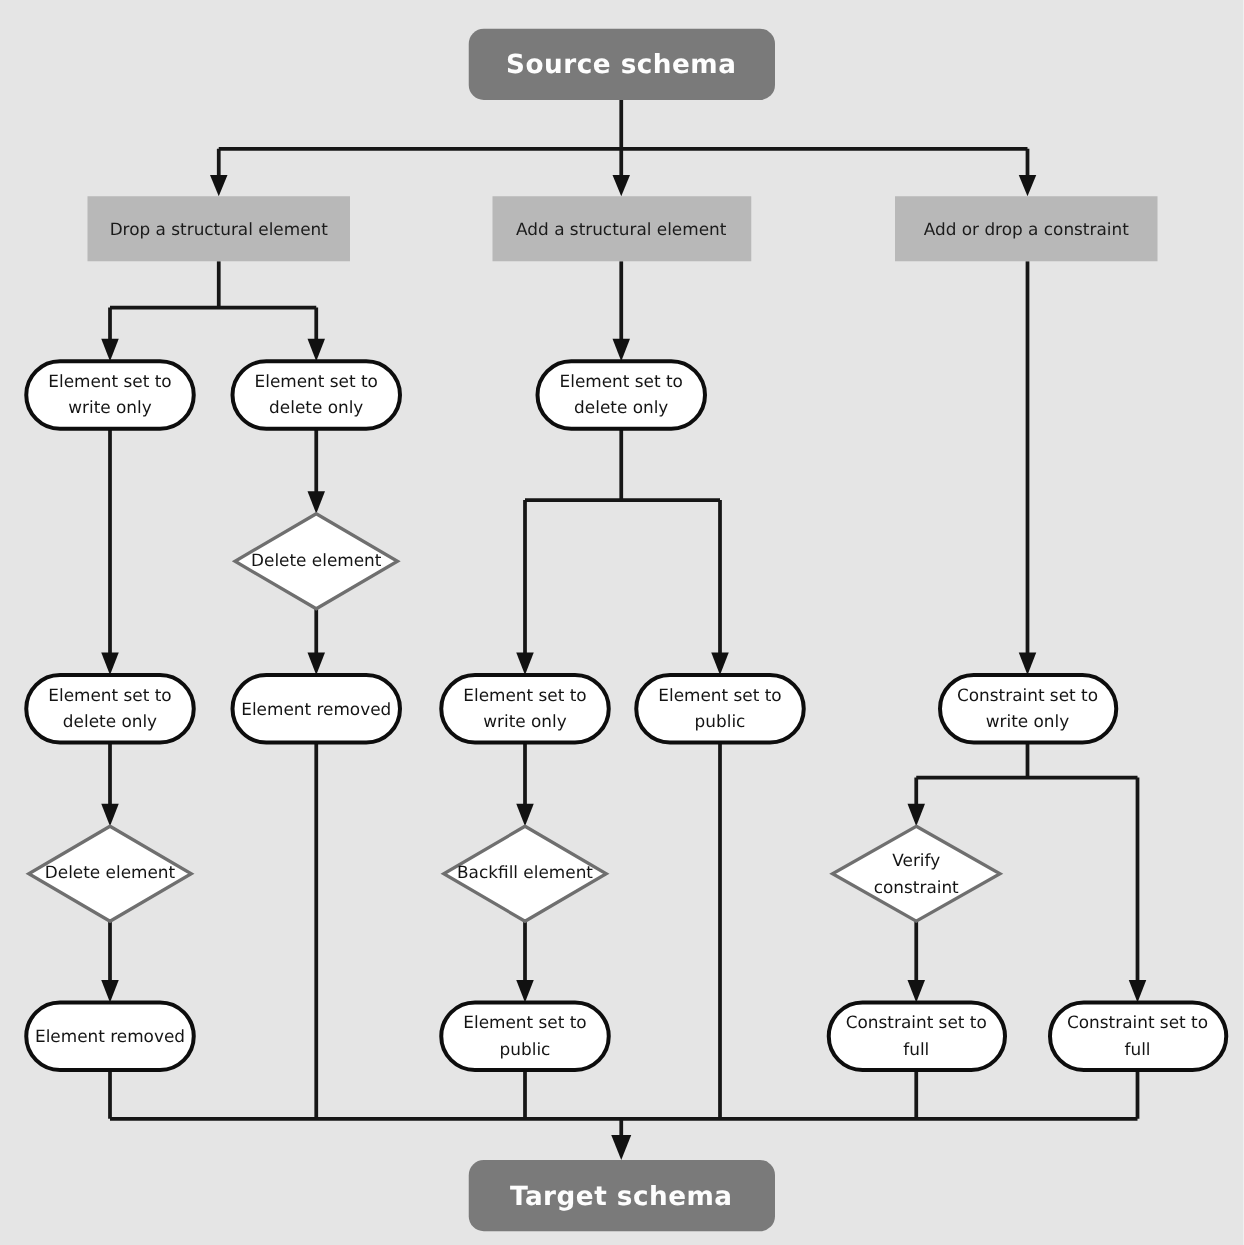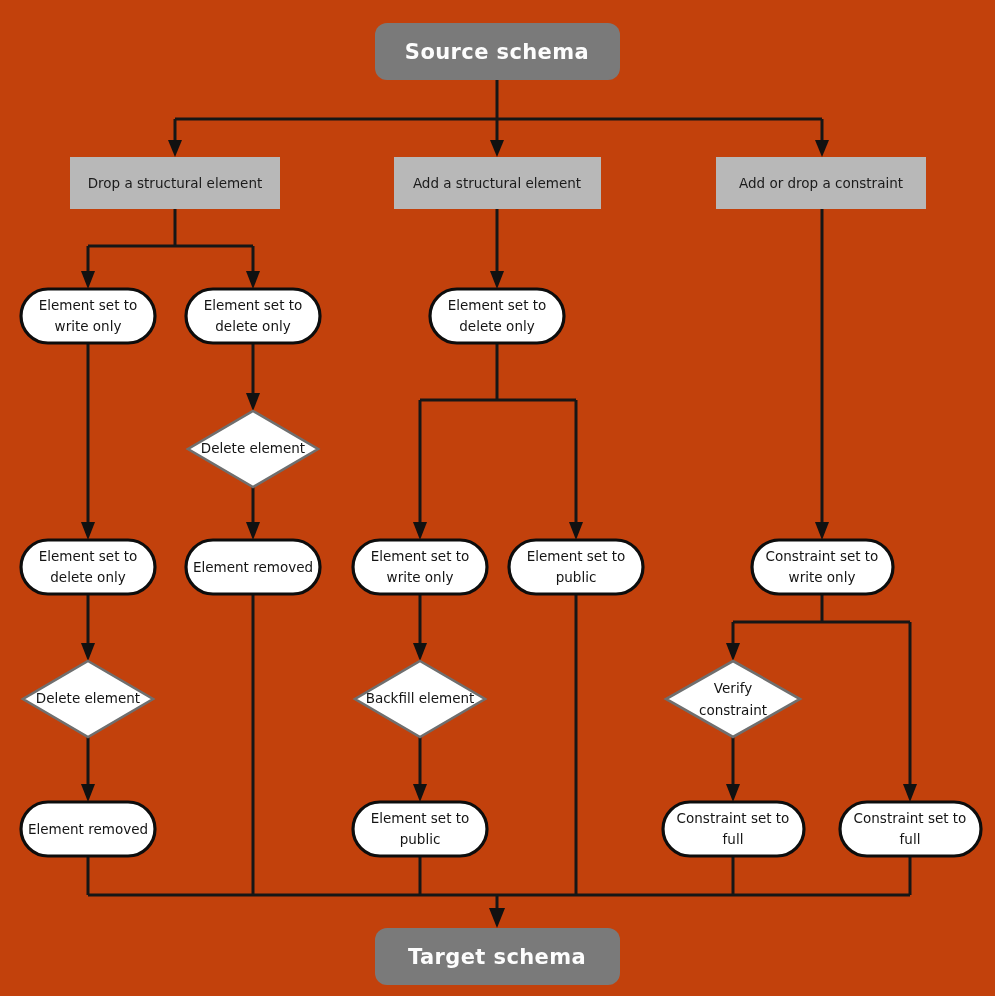--- a/index.html
+++ b/index.html
@@ -2,21 +2,21 @@
 <html><head>
 <meta charset="utf-8">
 <title>Schema migration flowchart</title>
 <style>
   html,body{margin:0;padding:0;background:#ffffff;}
   body{
     width:995px;height:996px;overflow:hidden;
     font-family:"DejaVu Sans", sans-serif;
     -webkit-font-smoothing:antialiased;
   }
-  #diagram-root{position:relative;width:995px;height:996px;background:#c2410c;}
+  #diagram-root{position:relative;width:995px;height:996px;background:#e5e5e5;}
   svg#flow{display:block;width:995px;height:996px;}
 
   
   .edge{fill:none;stroke:#161616;stroke-width:3;stroke-linecap:butt;stroke-linejoin:miter;}
   .arrowhead{fill:#111111;stroke:none;}
 
   
   .terminal-rect{fill:#7a7a7a;stroke:none;}
   .phase-rect{fill:#b8b8b8;stroke:none;}
   .state-rect{fill:#ffffff;stroke:#0d0d0d;stroke-width:3.2;}

